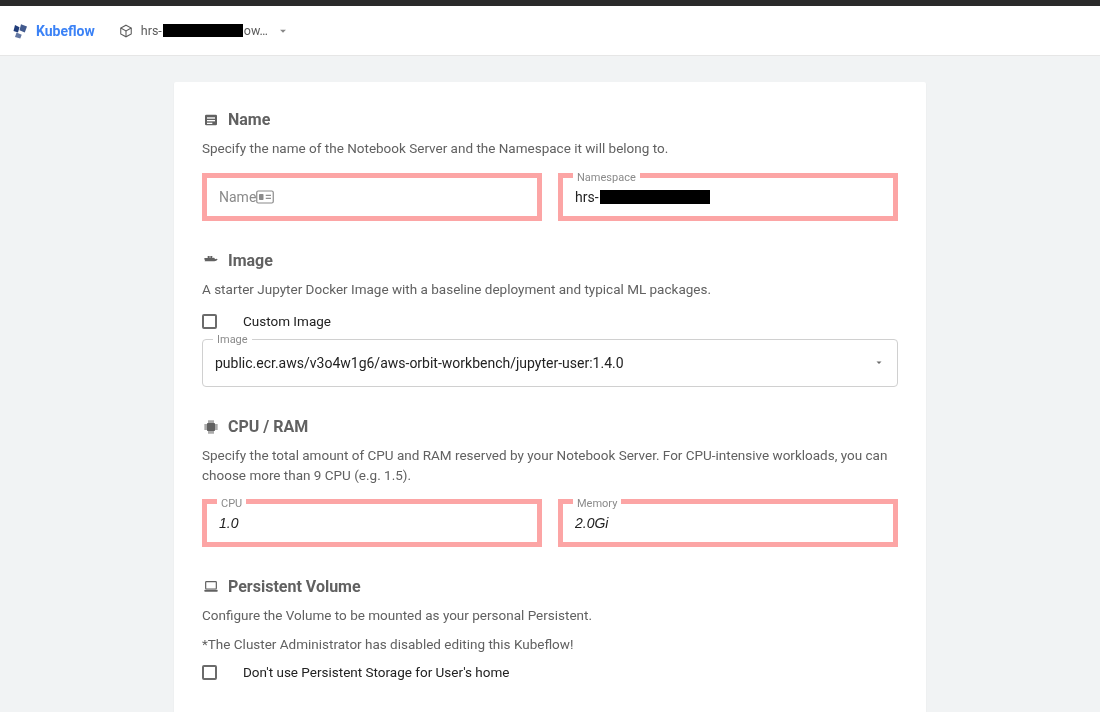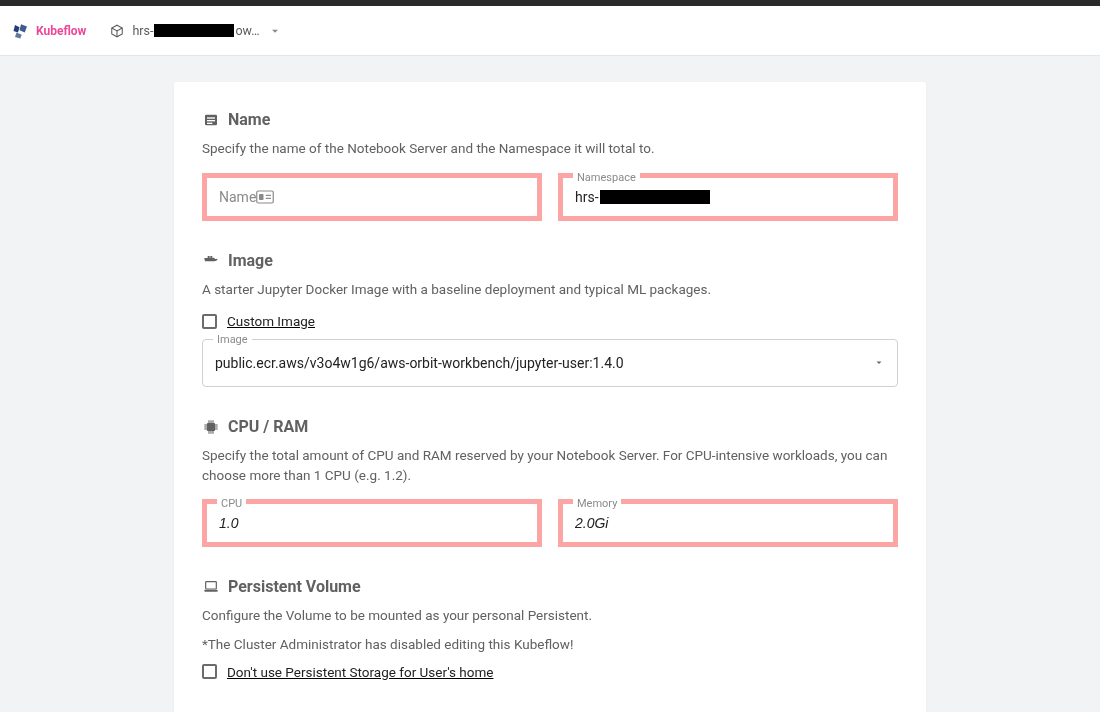--- a/index.html
+++ b/index.html
@@ -4,21 +4,21 @@
 <style>
   * { box-sizing: border-box; margin: 0; padding: 0; }
   html, body { width: 1100px; height: 712px; overflow: hidden; font-family: -apple-system, BlinkMacSystemFont, "Segoe UI", Roboto, Arial, sans-serif; background: #f1f3f4; }
   .topstrip { height: 6px; background: #2a2a2a; }
   .header {
     height: 50px; background: #fff; display: flex; align-items: center;
     padding: 0 12px; border-bottom: 1px solid #e6e6e6;
   }
   .logo-wrap { display: flex; align-items: center; gap: 6px; margin-right: 24px; }
   .logo-icon svg { width: 18px; height: 18px; display: block; }
-  .logo-text { font-size: 12px; font-weight: 700; color: #ec4899; }
+  .logo-text { font-size: 14px; font-weight: 700; color: #3b82f6; }
   .ns-sel { display: flex; align-items: center; gap: 8px; font-size: 12.5px; color: #5b5b5b; cursor: pointer; }
   .ns-box-icon svg { width: 14px; height: 14px; display: block; }
   .ns-label-wrap { display: flex; align-items: center; }
   .ns-label-prefix { }
   .ns-redact { display: inline-block; width: 80px; height: 13px; background: #000; margin: 0 1px; vertical-align: middle; }
   .ns-label-suffix { }
   .ns-caret svg { width: 14px; height: 14px; display: block; fill: #888; }
 
   .page { padding: 26px 0 0 0; display: flex; justify-content: center; }
   .card {
@@ -48,21 +48,21 @@
     flex: 1; border: none; outline: none; font-size: 14px; color: #222;
     background: transparent;
     font-style: italic;
   }
   .field-placeholder { color: #8a8a8a; font-size: 14px; }
   .field-right-icon { width: 18px; height: 14px; display: flex; align-items: center; justify-content: center; }
   .field-right-icon svg { width: 18px; height: 14px; fill: #8a8a8a; }
   .ns-value-wrap { display: flex; align-items: center; font-size: 14px; color: #222; }
   .ns-value-redact { display: inline-block; width: 110px; height: 14px; background: #000; margin-left: 1px; }
 
-  .chk-row { display: flex; align-items: center; gap: 10px; margin-bottom: 10px; text-decoration: underline; }
+  .chk-row { display: flex; align-items: flex-end; gap: 26px; margin-bottom: 10px; }
   .chk {
     width: 15px; height: 15px; border: 2px solid #6b6b6b; border-radius: 2px;
     display: inline-block; cursor: pointer; flex-shrink: 0;
   }
   .chk-label { font-size: 13.5px; color: #222; }
 
   .select-box {
     border: 1px solid #d0d0d0; border-radius: 4px; height: 48px;
     display: flex; align-items: center; padding: 0 40px 0 12px; position: relative;
     cursor: pointer;
@@ -118,21 +118,21 @@
         <span class="sec-icon">
           <svg viewBox="0 0 24 24">
               <rect x="3" y="4" width="18" height="16" rx="2"></rect>
               <rect x="6" y="8" width="12" height="2" fill="#fff"></rect>
               <rect x="6" y="12" width="12" height="2" fill="#fff"></rect>
               <rect x="6" y="16" width="8" height="2" fill="#fff"></rect>
             </svg>
         </span>
         <span class="sec-title">Name</span>
       </div>
-      <div class="sec-desc">Specify the name of the Notebook Server and the Namespace it will total to.</div>
+      <div class="sec-desc">Specify the name of the Notebook Server and the Namespace it will belong to.</div>
       <div class="row2">
         <div class="field">
           <div class="field-box">
             <span class="field-placeholder">Name</span>
             <input class="field-input" style="position: absolute; opacity: 0; pointer-events: none;" value="">
             <span class="field-right-icon">
               <svg viewBox="0 0 24 18">
                   <rect x="1" y="1" width="22" height="16" rx="2" fill="none" stroke="#8a8a8a" stroke-width="1.6"></rect>
                   <rect x="4" y="5" width="6" height="8" rx="1" fill="#8a8a8a"></rect>
                   <rect x="13" y="6" width="7" height="1.6" fill="#8a8a8a"></rect>
@@ -203,21 +203,21 @@
                 <line x1="2" y1="12" x2="6" y2="12"></line>
                 <line x1="2" y1="15" x2="6" y2="15"></line>
                 <line x1="18" y1="9" x2="22" y2="9"></line>
                 <line x1="18" y1="12" x2="22" y2="12"></line>
                 <line x1="18" y1="15" x2="22" y2="15"></line>
               </g>
             </svg>
         </span>
         <span class="sec-title">CPU / RAM</span>
       </div>
-      <div class="sec-desc">Specify the total amount of CPU and RAM reserved by your Notebook Server. For CPU-intensive workloads, you can choose more than 1 CPU (e.g. 1.2).</div>
+      <div class="sec-desc">Specify the total amount of CPU and RAM reserved by your Notebook Server. For CPU-intensive workloads, you can choose more than 9 CPU (e.g. 1.5).</div>
       <div class="row2">
         <div class="field">
           <div class="field-box">
             <span class="field-label-float">CPU</span>
             <input class="field-input" value="1.0" style="">
           </div>
         </div>
         <div class="field">
           <div class="field-box">
             <span class="field-label-float">Memory</span>

